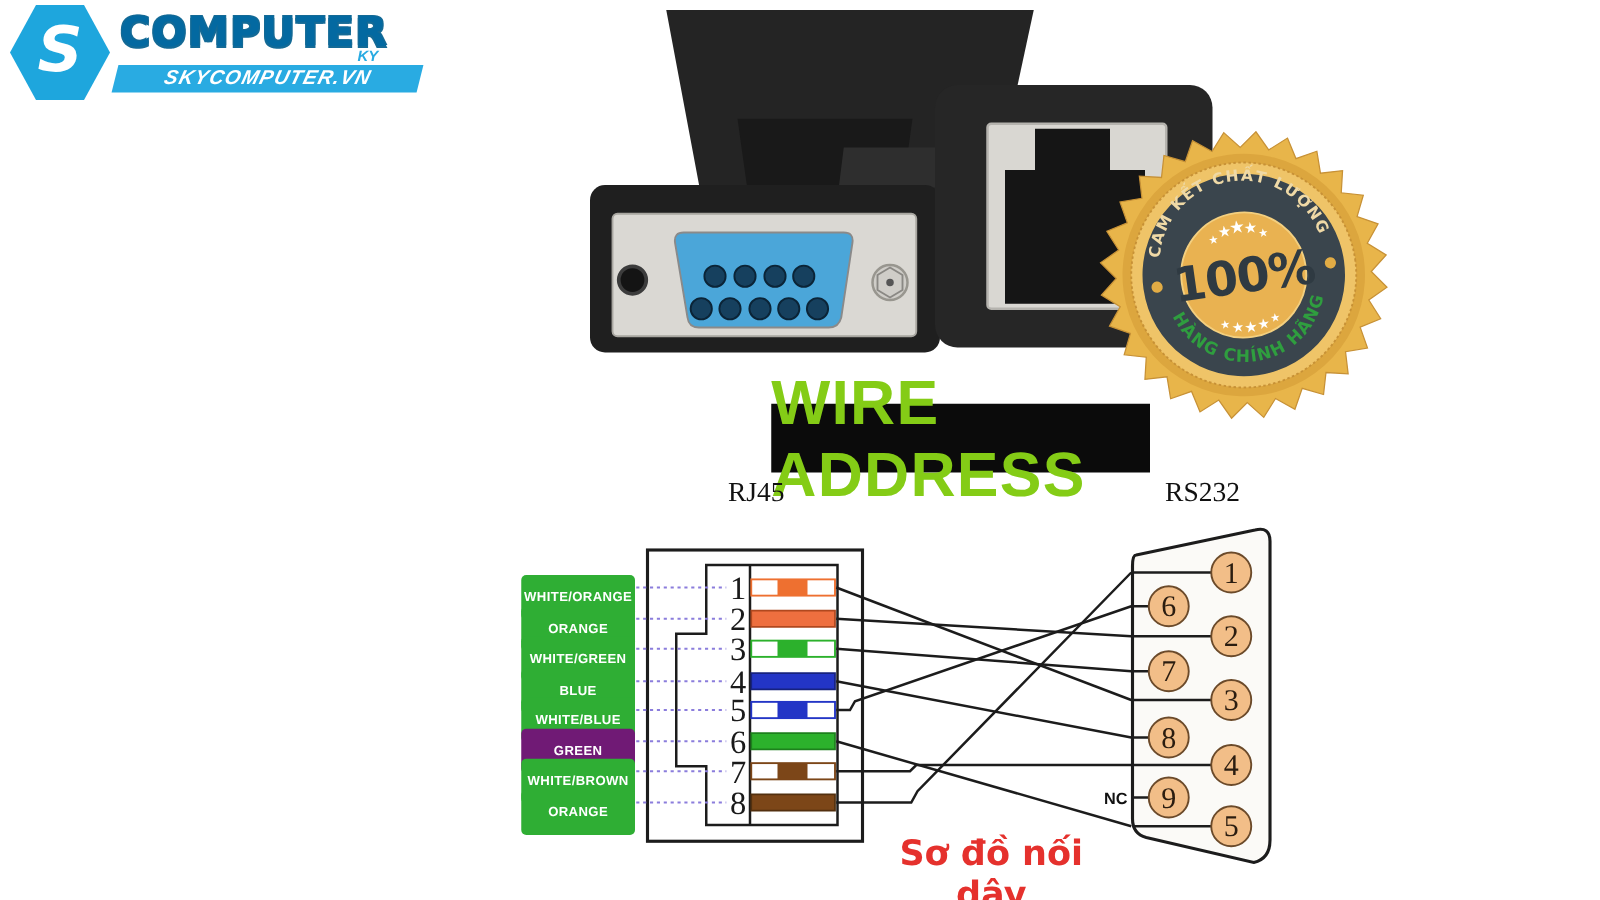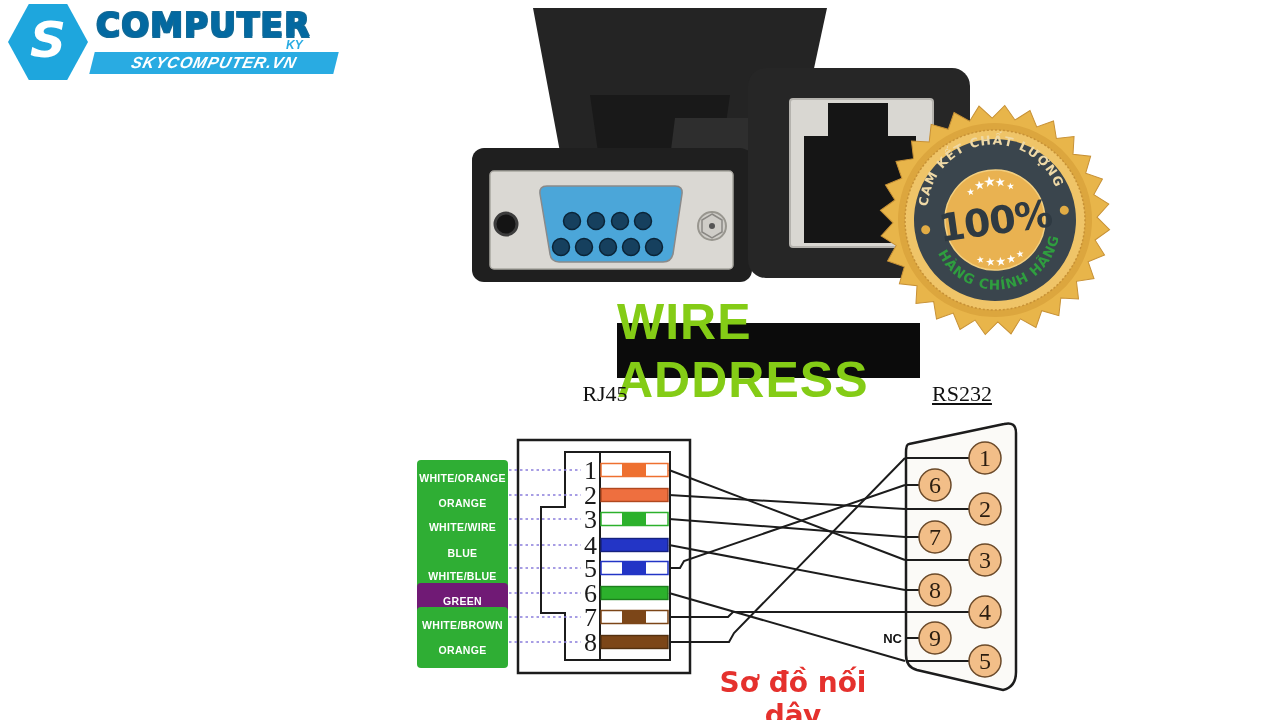--- a/index.html
+++ b/index.html
@@ -21,21 +21,21 @@
     transform:skewX(-14deg);display:flex;align-items:center;justify-content:center;}
   .logo-bar span{color:#fff;font-style:italic;font-weight:700;font-size:16px;letter-spacing:1px;}
 
   
   .title-bar{left:617px;top:323px;width:303px;height:55px;background:#0b0b0b;z-index:6;
     display:flex;align-items:center;justify-content:center;}
   .title-bar span{color:#84cc16;font-size:50px;font-weight:800;letter-spacing:1px;
     font-family:"Liberation Sans",sans-serif;}
   .conn-label{font-family:"Liberation Serif",serif;font-size:22px;color:#111;z-index:6;}
   .lbl-rj45{left:545px;top:381px;width:120px;text-align:center;}
-  .lbl-rs232{left:902px;top:381px;width:120px;text-align:center;text-decoration:underline;}
+  .lbl-rs232{left:902px;top:381px;width:120px;text-align:center;}
   .caption{left:688px;top:666px;width:210px;text-align:center;font-size:28px;font-weight:800;
     font-family:"DejaVu Sans",sans-serif;z-index:7;}
 
   
   #diagram-svg{left:400px;top:420px;z-index:3;}
   .wire-label{position:absolute;left:417px;width:91px;height:36px;border-radius:4px;
     display:flex;align-items:center;justify-content:center;color:#fff;font-size:10.5px;
     font-weight:700;letter-spacing:.3px;z-index:4;font-family:"Liberation Sans",sans-serif;}
 
   #photo-svg{left:430px;top:0;z-index:1;}
@@ -121,21 +121,21 @@
 
 <div class="abs title-bar">
   <span>WIRE ADDRESS</span>
 </div>
 <div class="abs conn-label lbl-rj45">RJ45</div>
 <div class="abs conn-label lbl-rs232">RS232</div>
 
 <div id="labels-layer">
     <div class="wire-label" style="top: 460px; background: rgb(47, 174, 52);">WHITE/ORANGE</div>
     <div class="wire-label" style="top: 485px; background: rgb(47, 174, 52);">ORANGE</div>
-    <div class="wire-label" style="top: 509px; background: rgb(47, 174, 52);">WHITE/WIRE</div>
+    <div class="wire-label" style="top: 509px; background: rgb(47, 174, 52);">WHITE/GREEN</div>
     <div class="wire-label" style="top: 535px; background: rgb(47, 174, 52);">BLUE</div>
     <div class="wire-label" style="top: 558px; background: rgb(47, 174, 52);">WHITE/BLUE</div>
     <div class="wire-label" style="top: 583px; background: #701a75;">GREEN</div>
     <div class="wire-label" style="top: 607px; background: rgb(47, 174, 52);">WHITE/BROWN</div>
     <div class="wire-label" style="top: 632px; background: rgb(47, 174, 52);">ORANGE</div>
   </div>
 
 <svg id="diagram-svg" class="abs" width="660" height="300" viewBox="400 420 660 300">
 
   <rect x="518" y="440" width="172" height="233" fill="#fff" stroke="#1c1c1c" stroke-width="2.5"></rect>

